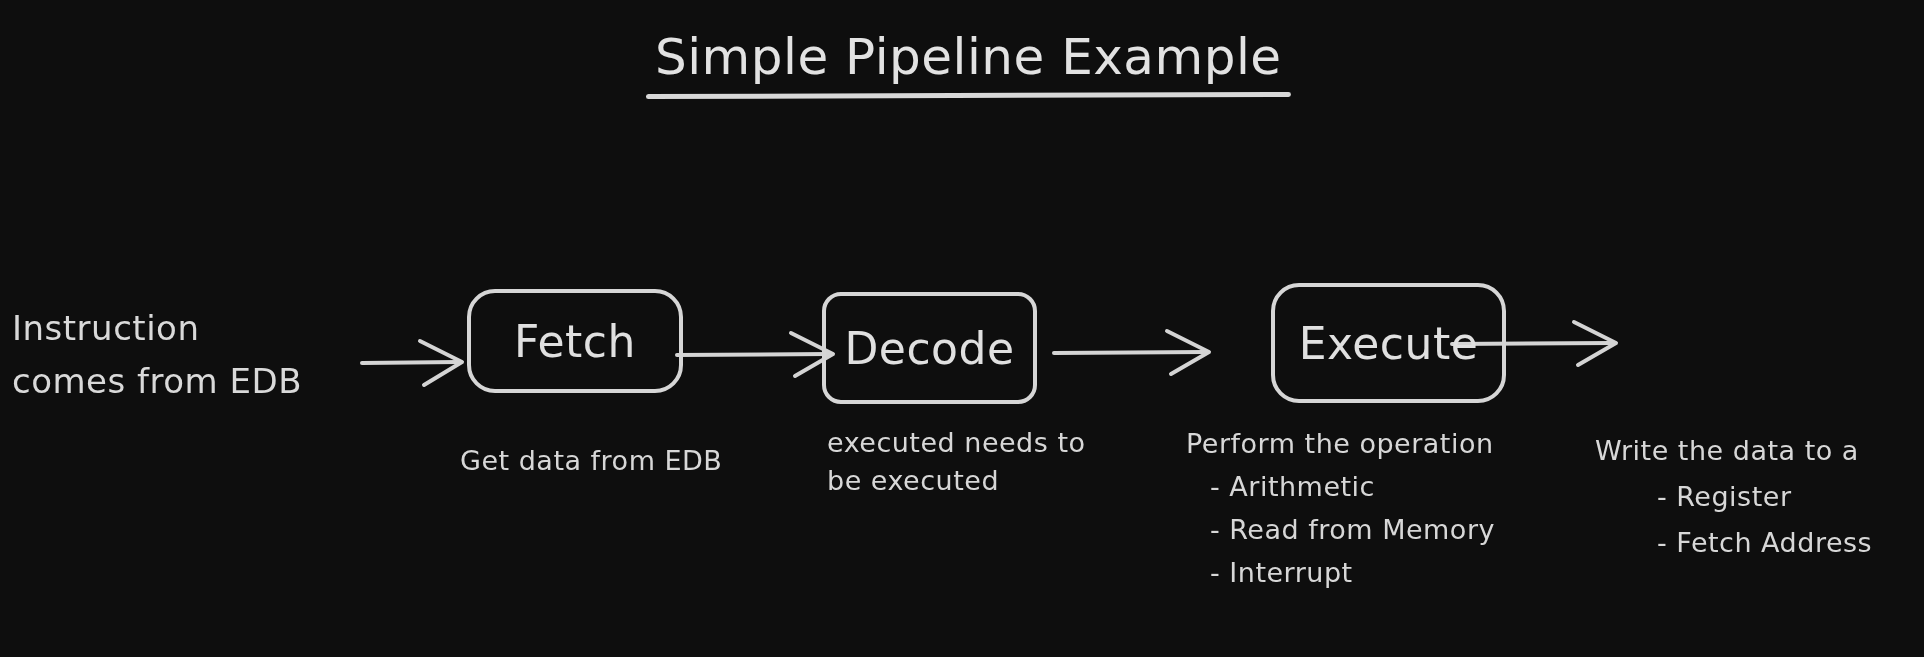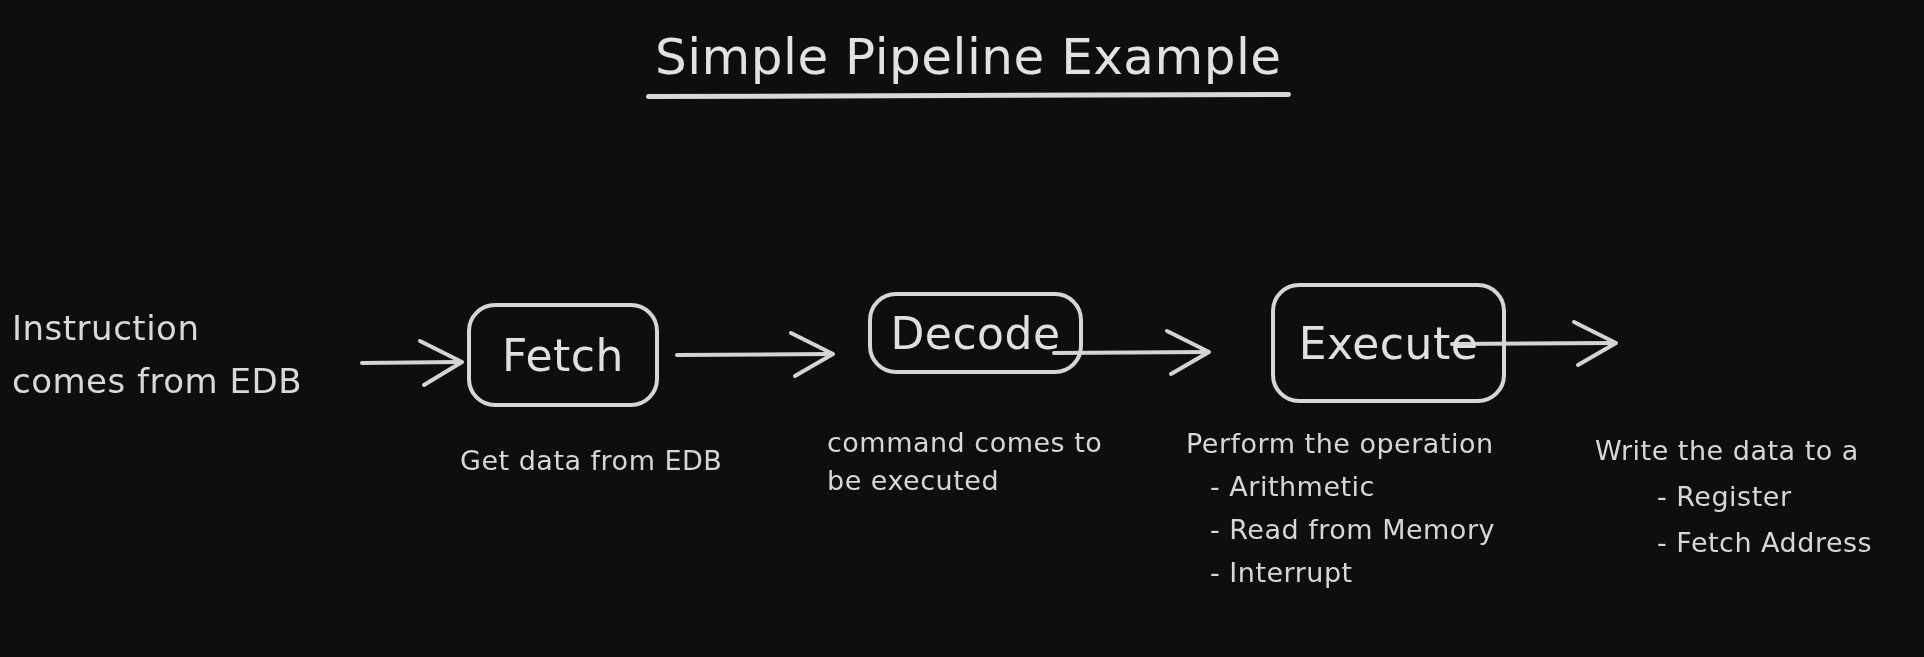--- a/index.html
+++ b/index.html
@@ -62,22 +62,22 @@
     background: transparent;
     display: flex;
     align-items: center;
     justify-content: center;
     color: #e0e0e0;
   }
   .box .stage-label {
     font-size: 44px;
     white-space: nowrap;
   }
-  .box-fetch   { left: 467px;  top: 303px; width: 192px; height: 104px; }
-  .box-decode  { left: 868px;  top: 292px; width: 215px; height: 82px; }
+  .box-fetch   { left: 467px;  top: 289px; width: 216px; height: 104px; }
+  .box-decode  { left: 822px;  top: 292px; width: 215px; height: 112px; border-radius: 19px; }
   .box-execute { left: 1271px; top: 283px; width: 235px; height: 120px; }
   .box-write   { left: 1622px; top: 279px; width: 236px; height: 114px; }
 
   
   .arrows {
     position: absolute;
     inset: 0;
     pointer-events: none;
   }
   .arrows path, .arrows line {
@@ -147,21 +147,21 @@
   </div>
   <div class="box box-execute">
     <span class="stage-label">Execute</span>
   </div>
 
   <div class="note note-fetch">
     <div class="note-line">Get data from EDB</div>
   </div>
 
   <div class="note note-decode">
-    <div class="note-line">command comes to</div>
+    <div class="note-line">executed needs to</div>
     <div class="note-line">be executed</div>
   </div>
 
   <div class="note note-execute">
     <div class="note-line">Perform the operation</div>
     <div class="note-line bullet">- Arithmetic</div>
     <div class="note-line bullet">- Read from Memory</div>
     <div class="note-line bullet">- Interrupt</div>
   </div>
 

